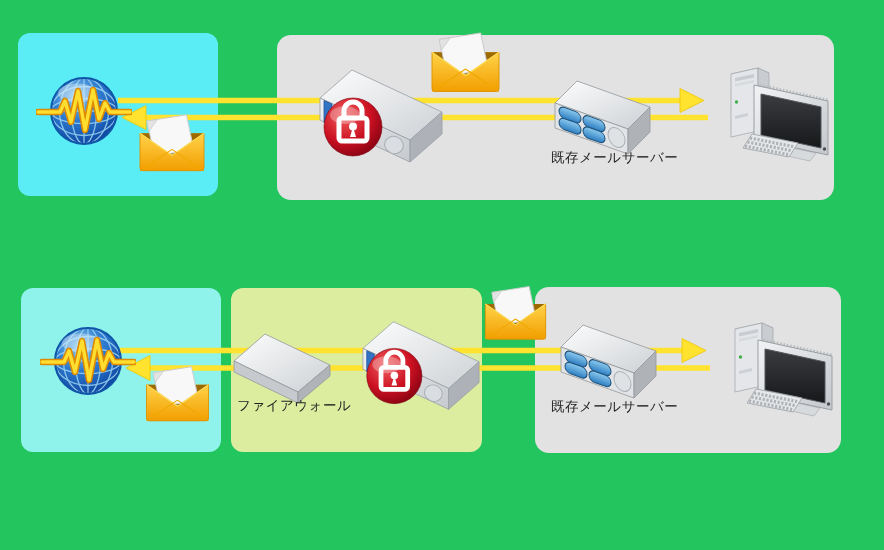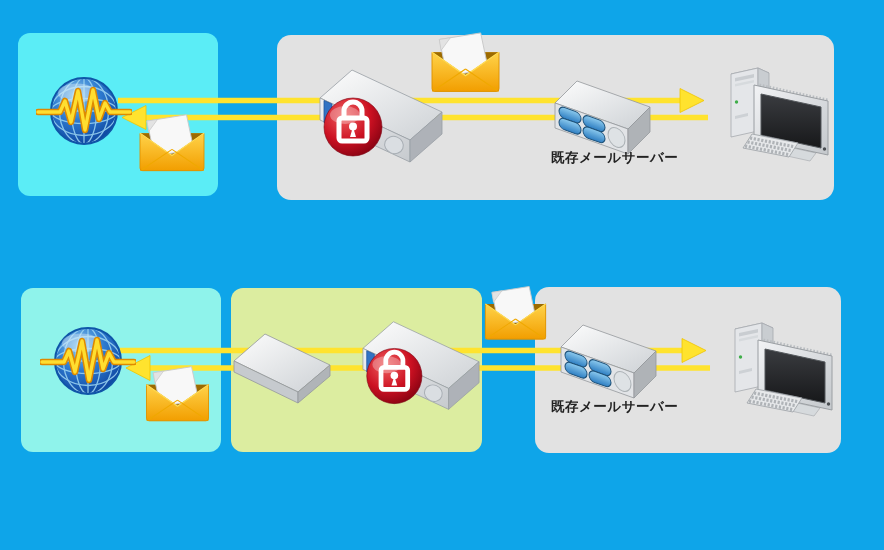--- a/index.html
+++ b/index.html
@@ -1,19 +1,18 @@
 <!DOCTYPE html>
 <html><head>
 <meta charset="utf-8">
 <style>
   html,body{margin:0;padding:0;background:#000;}
   .canvas{
-    position:relative;width:884px;height:550px;background:#0ea5e9;overflow:hidden;
+    position:relative;width:884px;height:550px;background:#22c55e;overflow:hidden;
     font-family:"Liberation Sans","DejaVu Sans",sans-serif;
-    font-weight:bold;
   }
   .zone{position:absolute;}
   .zone-top-internet{left:18px;top:33px;width:200px;height:163px;background:#5BEDF6;border-radius:12px;}
   .zone-top-office{left:277px;top:35px;width:557px;height:165px;background:#E2E2E2;border-radius:14px;}
   .zone-bottom-internet{left:21px;top:288px;width:200px;height:164px;background:#8FF3EB;border-radius:12px;}
   .zone-bottom-dmz{left:231px;top:288px;width:251px;height:164px;background:#DCEDA0;border-radius:12px;}
   .zone-bottom-office{left:535px;top:287px;width:306px;height:166px;background:#E2E2E2;border-radius:14px;}
   svg.arrows{position:absolute;left:0;top:0;width:884px;height:550px;z-index:2;}
   .flow{stroke:#FFE32E;stroke-width:5.5px;}
   .head{fill:#FFE32E;stroke:#EFC400;stroke-width:0.8px;}
@@ -204,15 +203,16 @@
       <use href="#sym-envelope"></use>
     </svg>
   <svg class="icon" style="left:556px;top:320px;width:105px;height:82px">
       <use href="#sym-server"></use>
     </svg>
   <svg class="icon" style="left:730px;top:309px;width:112px;height:110px">
       <use href="#sym-computer"></use>
     </svg>
 
   <div class="lbl" style="left:551px;top:149px">既存メールサーバー</div>
+  <div class="lbl" style="left:237px;top:397px">ファイアウォール</div>
   <div class="lbl" style="left:551px;top:398px">既存メールサーバー</div>
 
 </div>
 
 </body></html>

